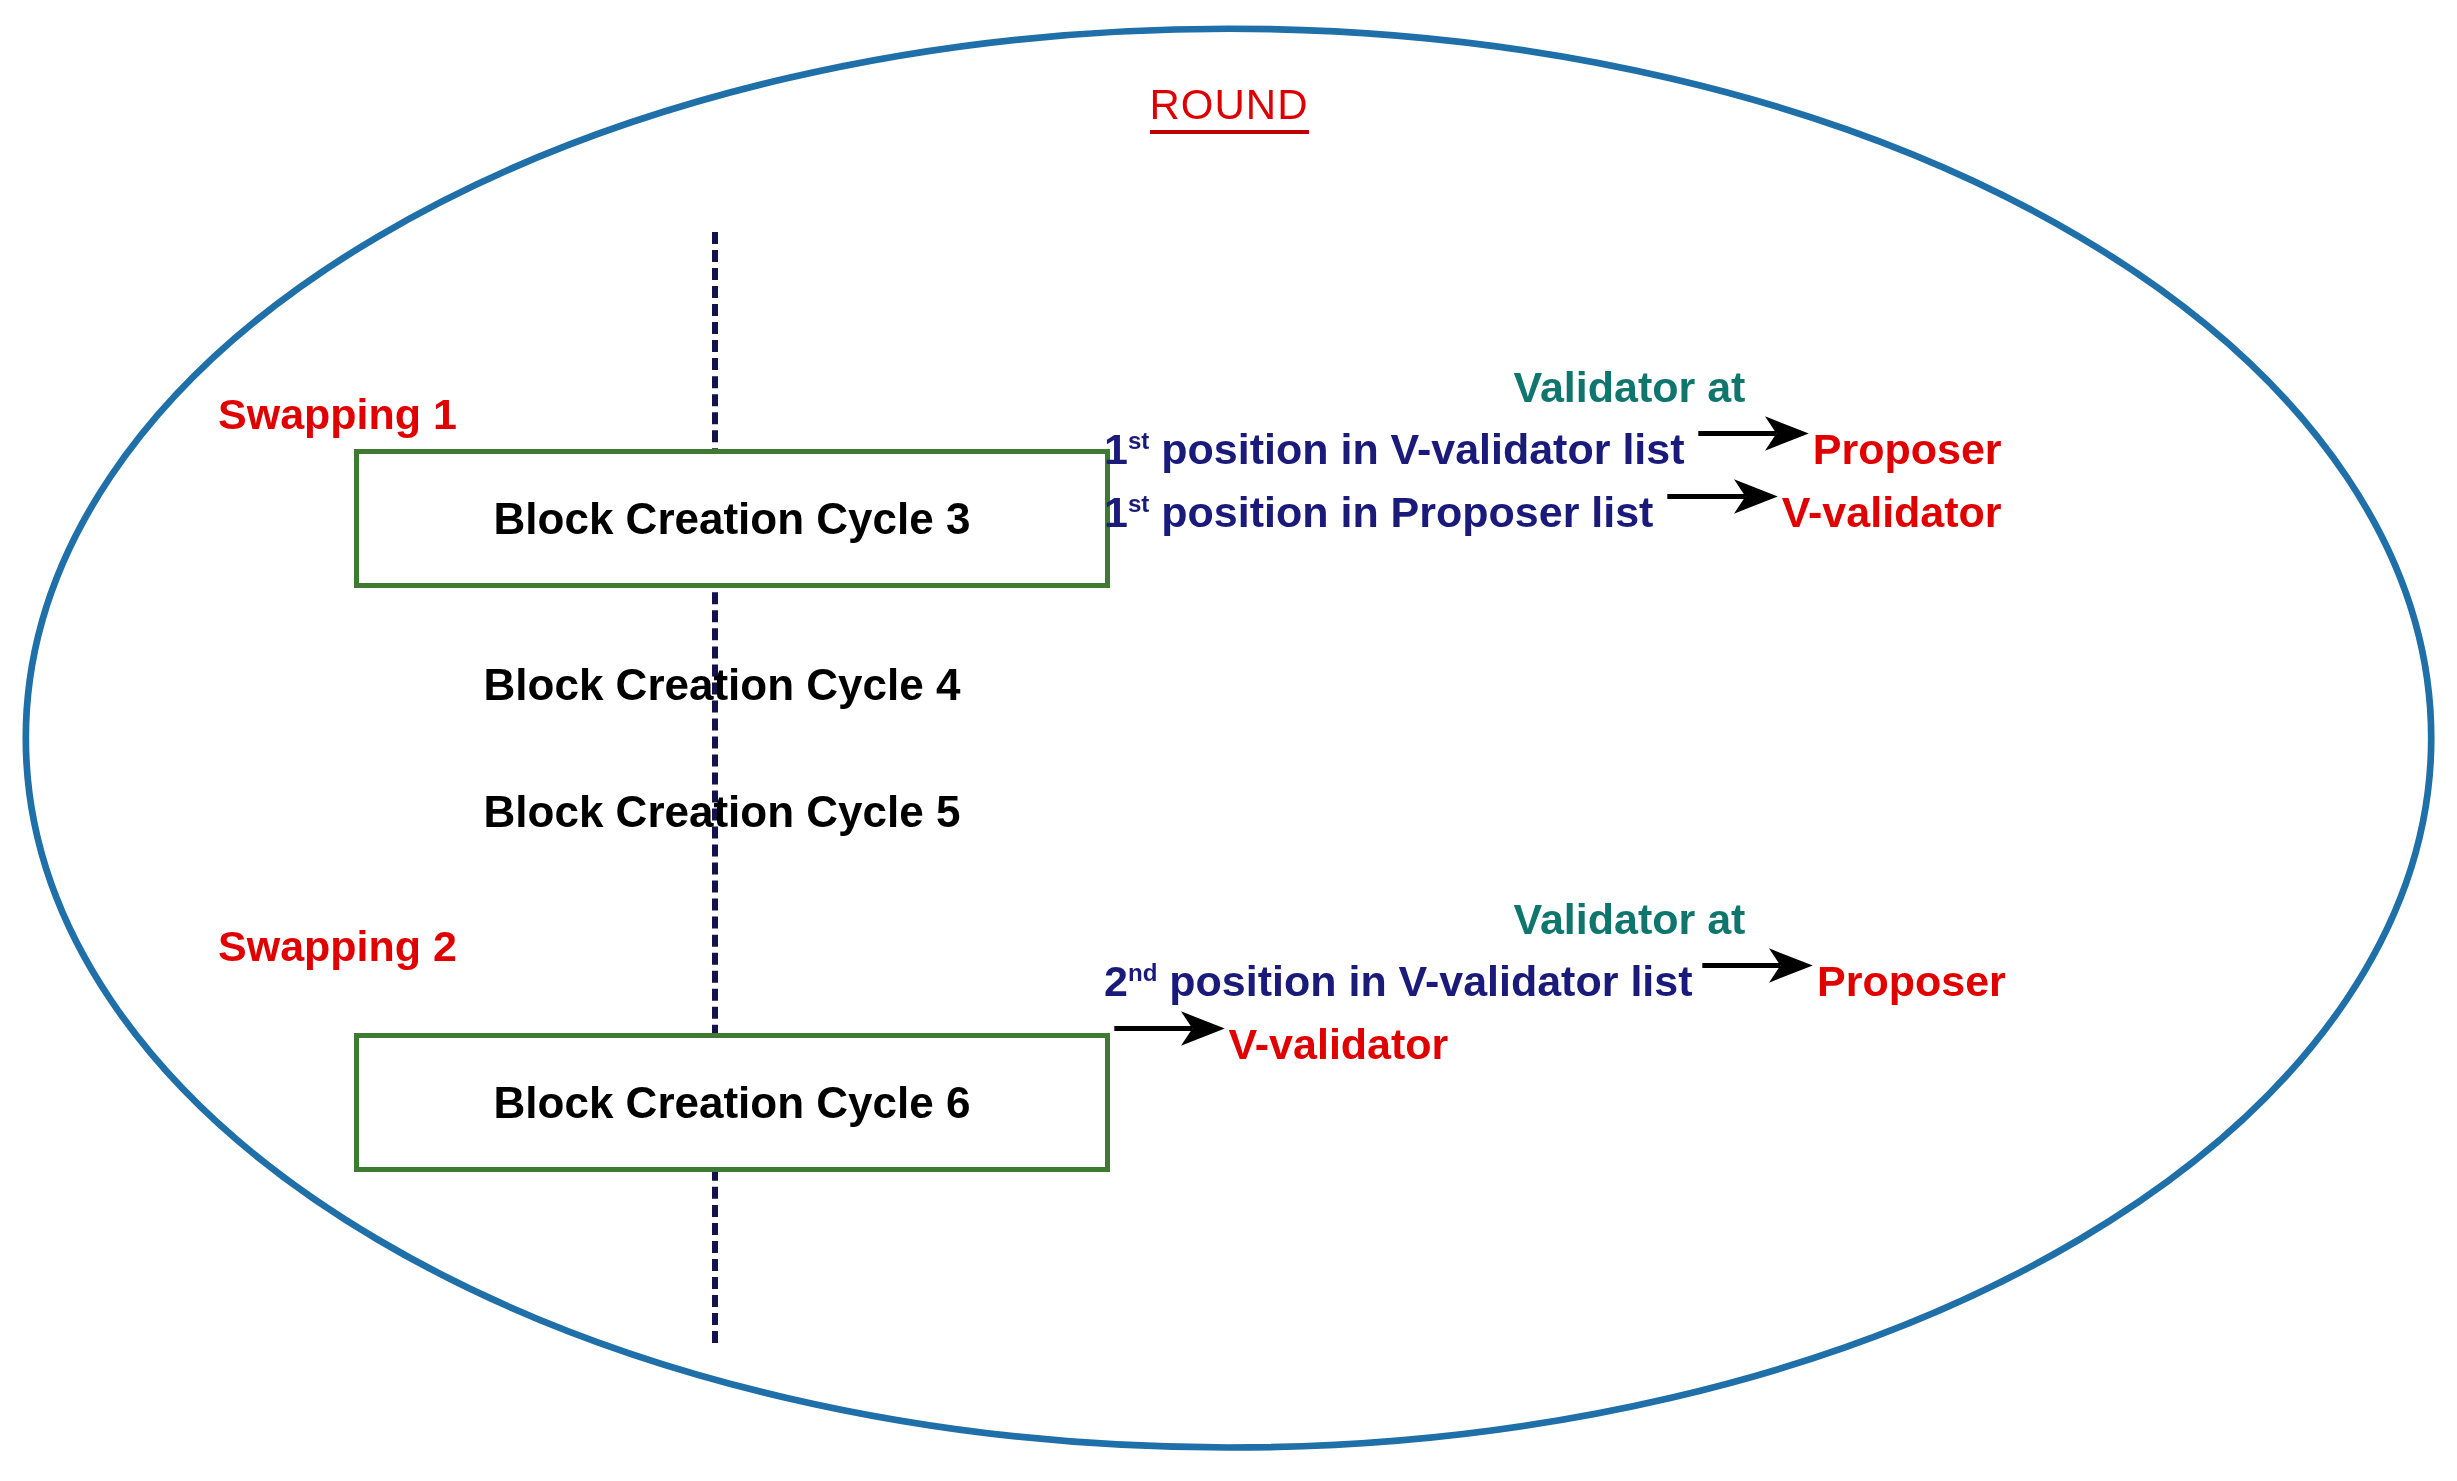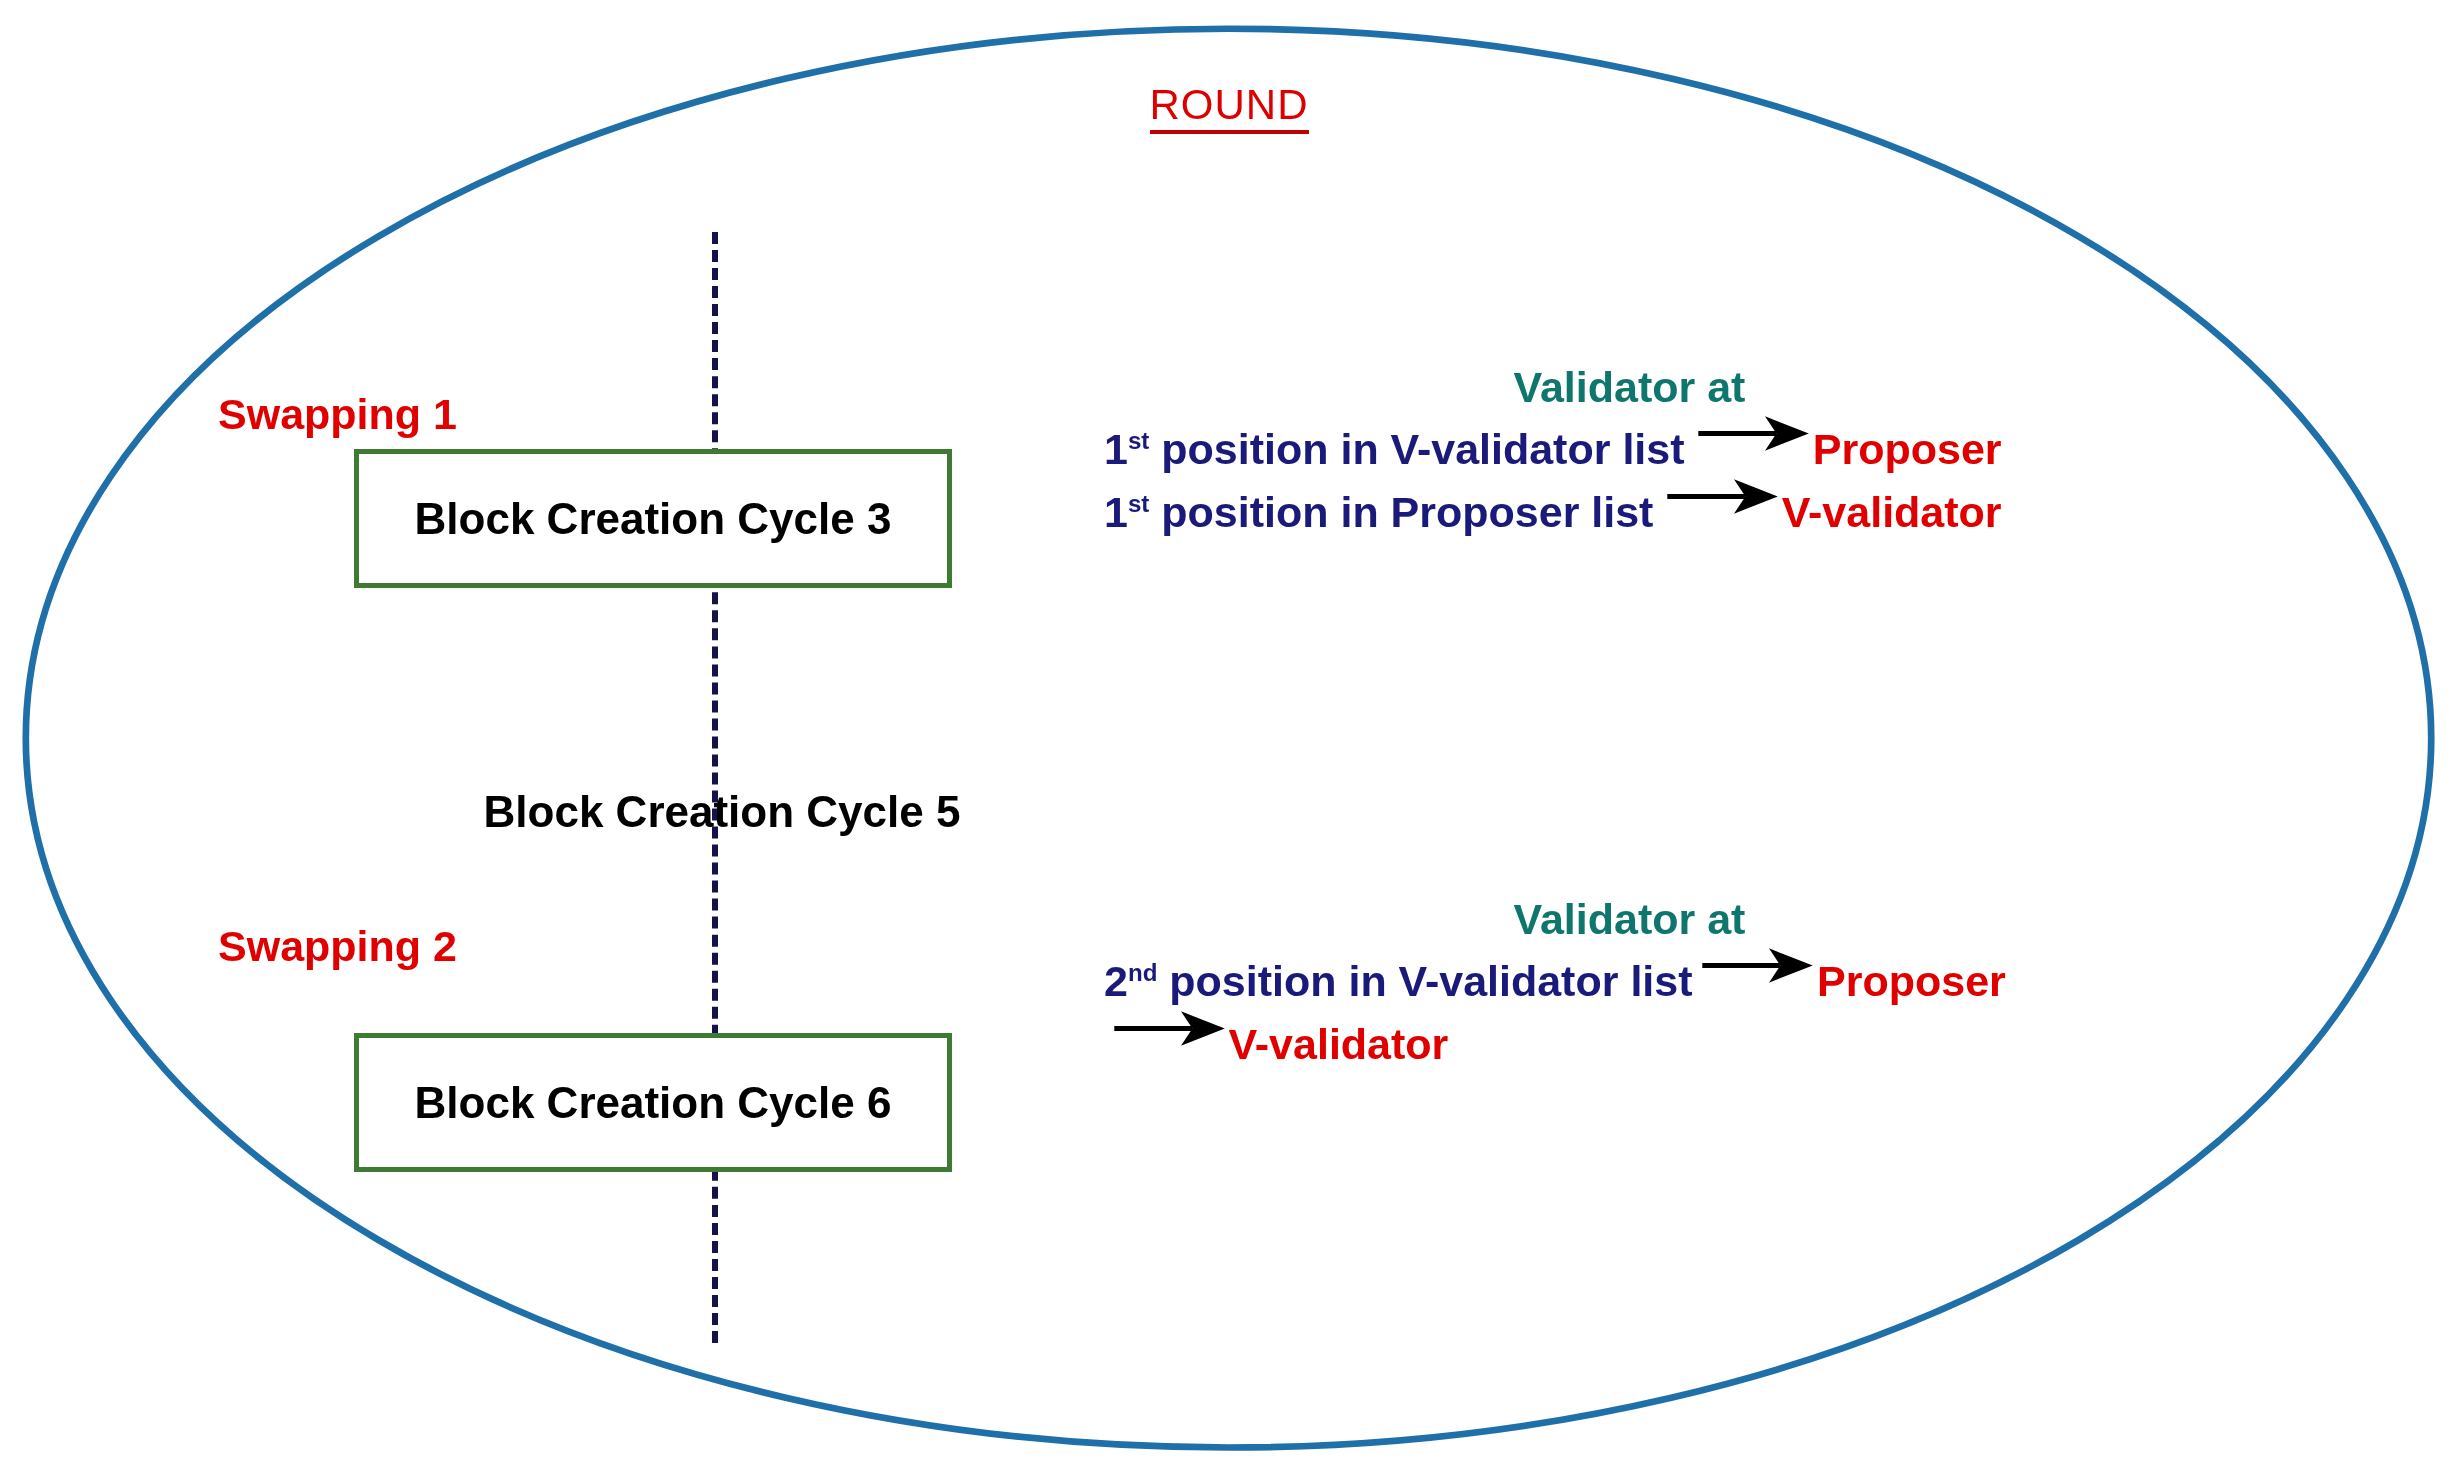--- a/index.html
+++ b/index.html
@@ -50,21 +50,21 @@
     color: #E00000;
     white-space: nowrap;
   }
   #swap-label-1 { left: 218px; top: 390px; }
   #swap-label-2 { left: 218px; top: 922px; }
 
   
   .cycle-box {
     position: absolute;
     left: 354px;
-    width: 598px;
+    width: 756px;
     height: 139px;
     border: 5.7px solid #3F7A32;
     box-sizing: border-box;
     background: #ffffff;
     display: flex;
     align-items: center;
     justify-content: center;
   }
   #cycle-box-1 { top: 449px; }
   #cycle-box-2 { top: 1033px; }
@@ -161,20 +161,21 @@
   </div>
 
   <div id="dashed-line"></div>
 
   <div class="swap-label" id="swap-label-1">Swapping 1</div>
 
   <div class="cycle-box" id="cycle-box-1">
     <span class="cycle-text">Block Creation Cycle 3</span>
   </div>
 
+  <div class="cycle-plain" id="cycle-plain-4">Block Creation Cycle 4</div>
 
   <div class="cycle-plain" id="cycle-plain-5">Block Creation Cycle 5</div>
 
   <div class="swap-label" id="swap-label-2">Swapping 2</div>
 
   <div class="cycle-box" id="cycle-box-2">
     <span class="cycle-text">Block Creation Cycle 6</span>
   </div>
 
   <div class="swap-detail" id="swap-detail-1">

